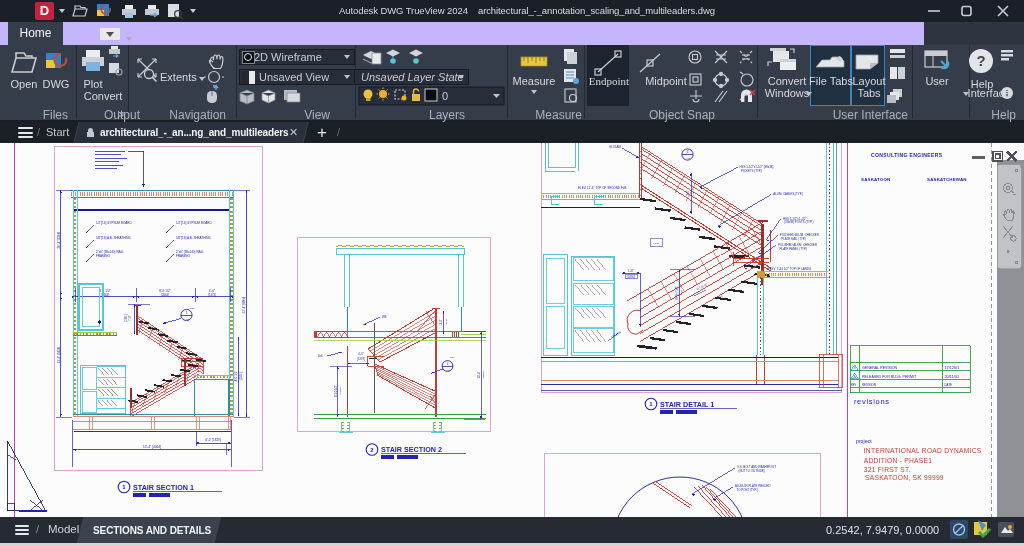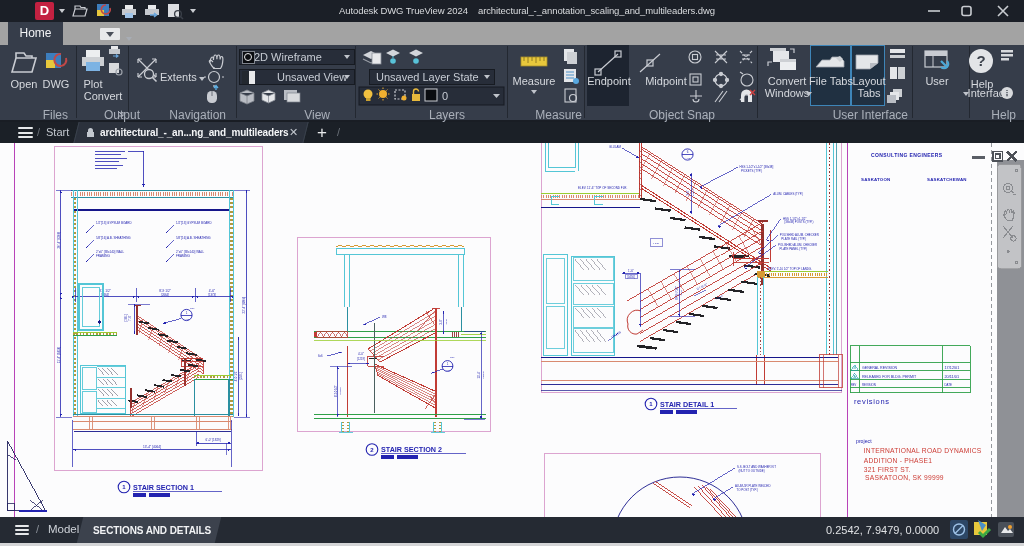--- a/index.html
+++ b/index.html
@@ -8,21 +8,21 @@
 #app { position:relative; width:1024px; height:546px; background:#2e3440; }
 .abs { position:absolute; }
 
 
 #titlebar { position:absolute; left:0; top:0; width:1024px; height:22px; background:#1b1f27; }
 #titlebar .title { position:absolute; left:0; top:0; width:1054px; height:22px; text-align:center; line-height:22px; font-size:9.5px; color:#d9dbde; letter-spacing:-0.1px; }
 #dlogo { position:absolute; left:35px; top:2px; width:19px; height:18px; background:#c32141; border-radius:2px; color:#fff; font-weight:bold; font-size:13px; text-align:center; line-height:18px; }
 .tcaret { position:absolute; top:9px; width:0; height:0; border-left:3.5px solid transparent; border-right:3.5px solid transparent; border-top:4px solid #c9ccd1; }
 
 
-#tabrow { position:absolute; left:0; top:22px; width:1024px; height:23px; background:#a3a3a3; }
+#tabrow { position:absolute; left:0; top:22px; width:924px; height:23px; background:#c4b5fd; }
 #hometab { position:absolute; left:8px; top:0; width:55px; height:23px; background:#363d4a; color:#f2f3f5; font-size:12px; text-align:center; line-height:23px; }
 #ribtoggle { position:absolute; left:100px; top:6px; width:20px; height:12px; background:#e8e9ea; border-radius:1px; }
 #ribtoggle:after { content:""; position:absolute; left:6px; top:4px; width:0; height:0; border-left:4px solid transparent; border-right:4px solid transparent; border-top:5px solid #4a4f59; }
 
 
 #ribbon { position:absolute; left:0; top:45px; width:1024px; height:77px; background:#363d4a; border-bottom:2px solid #191d24; }
 .sep { position:absolute; top:1px; width:1px; height:72px; background:#232831; }
 .plabel { position:absolute; top:63px; height:12px; font-size:12px; color:#aab0ba; text-align:right; }
 .btxt { position:absolute; font-size:11px; color:#d6d9de; text-align:center; white-space:nowrap; }
 .ddown { position:absolute; height:16px; background:#272d39; border:1px solid #171b22; color:#c7ccd4; font-size:11px; line-height:14px; }
@@ -272,25 +272,25 @@
         <text x="1007" y="52" font-size="9" font-weight="bold" fill="#3c424d" text-anchor="middle">i</text>
     </svg>
 
     <div class="btxt" style="left:6px; top:33px; width:36px;">Open</div>
     <div class="btxt" style="left:38px; top:33px; width:36px;">DWG</div>
     <div class="btxt" style="left:33px; top:45px; width:46px;margin-left:47px;">Convert</div>
     <div class="btxt" style="left:76px; top:33px; width:34px;">Plot</div>
     <div class="btxt" style="left:160px; top:26px;">Extents</div>
     <div class="caret2" style="left:199px; top:32px;"></div>
     <div class="ddown" style="left:239px; top:4px; width:116px;"><span style="position:absolute;left:2px;top:1px;width:13px;height:13px;background:#0a0c10;border:1px solid #7e838c;"></span><span style="position:absolute;left:4px;top:3px;width:8px;height:8px;border:1.5px solid #e8e9eb;border-radius:50%;"></span><span style="margin-left:14px;">2D Wireframe</span><span class="dc"></span></div>
-    <div class="ddown" style="left:239px; top:24px; width:116px;"><span style="position:absolute;left:2px;top:1px;width:13px;height:13px;background:#e8e9eb;"></span><span style="position:absolute;left:2px;top:1px;width:7px;height:13px;background:#23282f;"></span><span style="margin-left:37px;text-align:right;">Unsaved View</span><span class="dc"></span></div>
-    <div class="ddown" style="left:369px; top:24px; width:126px;"><span style="margin-left:6px;">Unsaved Layer State</span><span class="dc"></span></div>
+    <div class="ddown" style="left:239px; top:24px; width:116px;"><span style="position:absolute;left:2px;top:1px;width:13px;height:13px;background:#e8e9eb;"></span><span style="position:absolute;left:2px;top:1px;width:7px;height:13px;background:#23282f;"></span><span style="margin-left:19px;text-align:right;">Unsaved View</span><span class="dc"></span></div>
+    <div class="ddown" style="left:354px; top:24px; width:115px;font-style:italic;"><span style="margin-left:6px;">Unsaved Layer State</span><span class="dc"></span></div>
     <div class="btxt" style="left:504px; top:30px; width:60px;">Measure</div>
     <div class="caret2" style="left:531px; top:45px;"></div>
-    <div class="btxt" style="left:587px; top:30px; width:44px;">Endpoint</div>
+    <div class="btxt" style="left:587px; top:30px; width:44px;font-family:Liberation Serif, serif;">Endpoint</div>
     <div class="btxt" style="left:630px; top:30px; width:44px;margin-left:14px;">Midpoint</div>
     <div class="btxt" style="left:764px; top:30px; width:46px;">Convert</div>
     <div class="btxt" style="left:760px; top:42px; width:54px;">Windows</div>
     <div class="caret2" style="left:806px; top:47px;"></div>
     <div class="btxt" style="left:809px; top:30px; width:44px;">File Tabs</div>
     <div class="btxt" style="left:851px; top:30px; width:36px;">Layout</div>
     <div class="btxt" style="left:851px; top:42px; width:36px;">Tabs</div>
     <div class="btxt" style="left:917px; top:30px; width:40px;">User</div>
     <div class="btxt" style="left:960px; top:42px; width:58px;">Interface</div>
     <div class="caret2" style="left:963px; top:47px;"></div>

